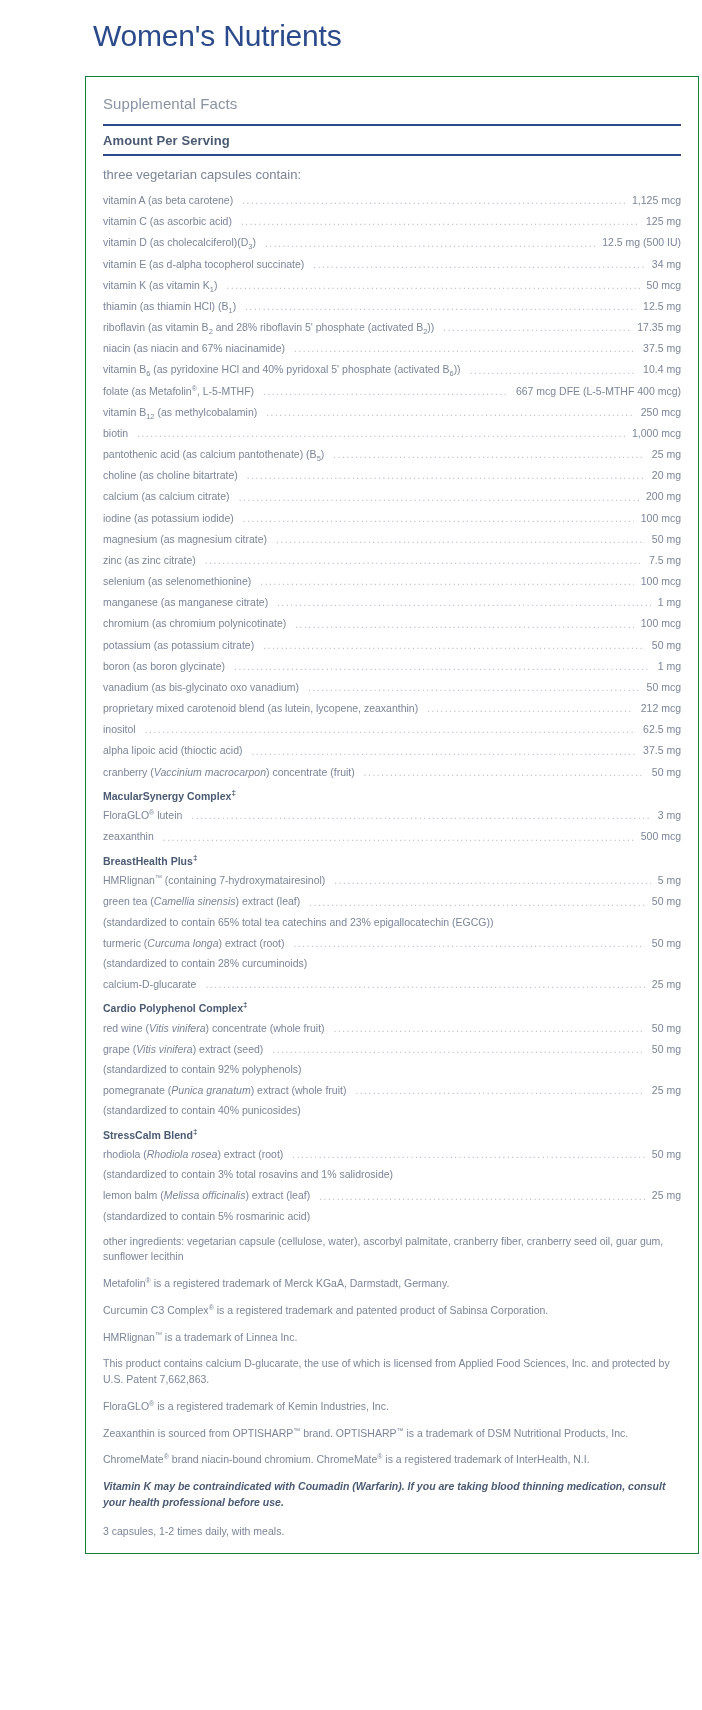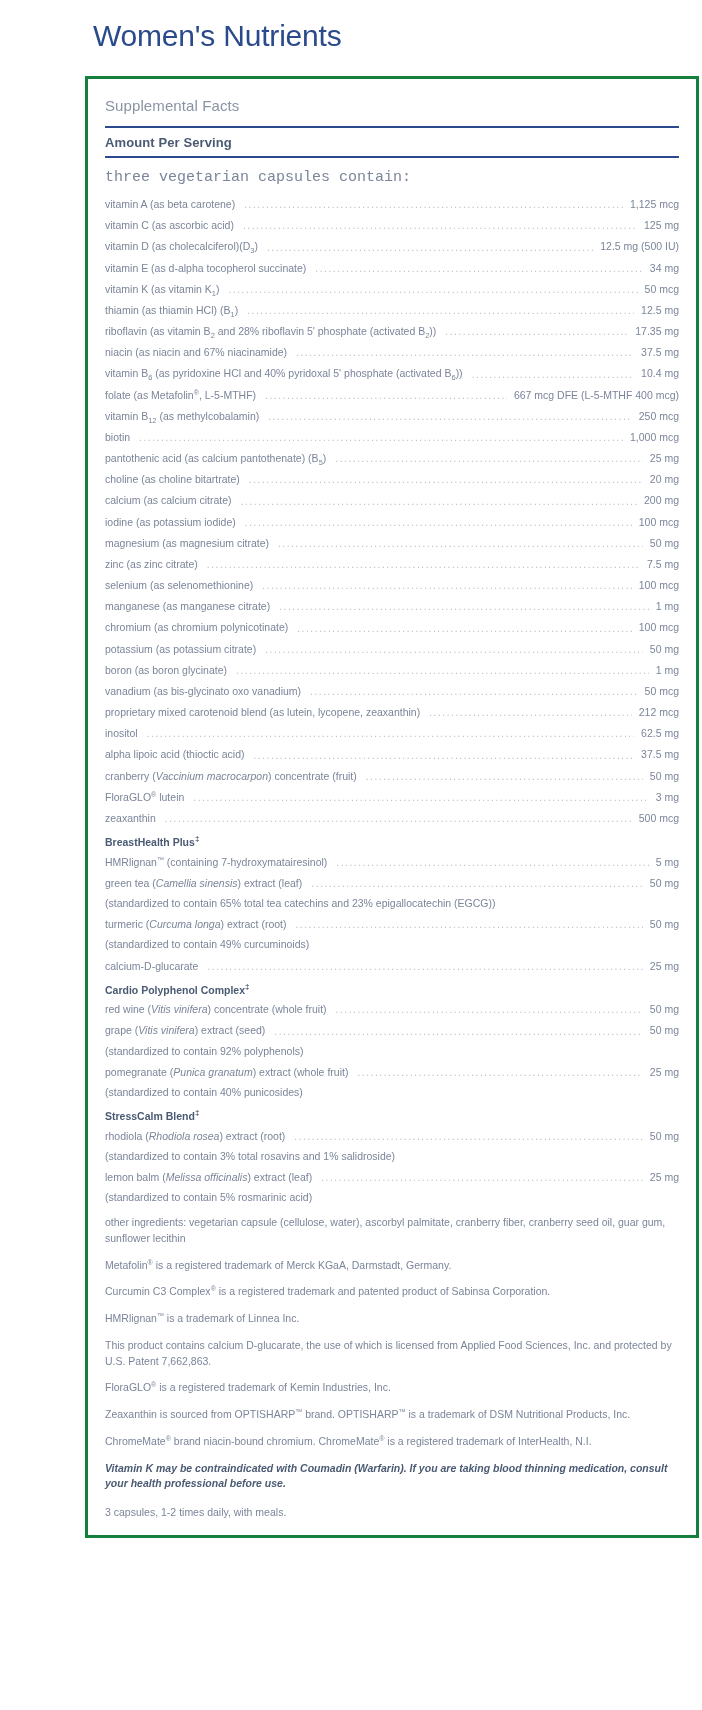--- a/index.html
+++ b/index.html
@@ -22,21 +22,21 @@
   .product-title {
     font-size: 30px;
     font-weight: 400;
     color: #2b4a8b;
     letter-spacing: -0.2px;
     margin: 18px 0 0 52px;
     line-height: 1.2;
   }
   .facts-panel {
     margin: 22px 44px 0 44px;
-    border: 3px solid #15803d;
+    border: 1px solid #15803d;
     box-sizing: border-box;
     padding: 16px 17px 14px 17px;
     background: #fff;
   }
   .panel-heading {
     font-size: 15px;
     font-weight: 400;
     color: #8a93a3;
     padding: 2px 0 12px 0;
     letter-spacing: 0.1px;
@@ -50,24 +50,23 @@
     font-weight: bold;
     color: #4a5a73;
     padding: 7px 0 6px 0;
     letter-spacing: 0.1px;
   }
   .rule-thin {
     border-top: 2px solid #2b4a8b;
     margin-bottom: 2px;
   }
   .intro-line {
-    font-size: 15px;
+    font-size: 13px;
     color: #7b8599;
     padding: 9px 0 4px 0;
-    font-family: Liberation Mono, monospace;
   }
   .row {
     display: flex;
     align-items: flex-end;
     font-size: 10.5px;
     color: #7b8599;
     padding: 7px 0 0 0;
     line-height: 1.35;
     gap: 7px;
   }
@@ -279,20 +278,21 @@
           <span class="amt">37.5 mg</span>
         </div>
         <div class="row">
           <span class="nm">cranberry (<i>Vaccinium macrocarpon</i>) concentrate (fruit)</span>
           <span class="dots">...............................................................................................................................................................</span>
           <span class="amt">50 mg</span>
         </div>
       </div>
 
     <div id="group-list">
+        <div class="group-head">MacularSynergy Complex<span class="dagger">‡</span></div>
         <div class="row">
           <span class="nm">FloraGLO<sup>®</sup> lutein</span>
           <span class="dots">...............................................................................................................................................................</span>
           <span class="amt">3 mg</span>
         </div>
         <div class="row">
           <span class="nm">zeaxanthin</span>
           <span class="dots">...............................................................................................................................................................</span>
           <span class="amt">500 mcg</span>
         </div>
@@ -306,21 +306,21 @@
           <span class="nm">green tea (<i>Camellia sinensis</i>) extract (leaf)</span>
           <span class="dots">...............................................................................................................................................................</span>
           <span class="amt">50 mg</span>
         </div>
         <div class="std-note">(standardized to contain 65% total tea catechins and 23% epigallocatechin (EGCG))</div>
         <div class="row">
           <span class="nm">turmeric (<i>Curcuma longa</i>) extract (root)</span>
           <span class="dots">...............................................................................................................................................................</span>
           <span class="amt">50 mg</span>
         </div>
-        <div class="std-note">(standardized to contain 49% curcuminoids)</div>
+        <div class="std-note">(standardized to contain 28% curcuminoids)</div>
         <div class="row">
           <span class="nm">calcium-D-glucarate</span>
           <span class="dots">...............................................................................................................................................................</span>
           <span class="amt">25 mg</span>
         </div>
         <div class="group-head">Cardio Polyphenol Complex<span class="dagger">‡</span></div>
         <div class="row">
           <span class="nm">red wine (<i>Vitis vinifera</i>) concentrate (whole fruit)</span>
           <span class="dots">...............................................................................................................................................................</span>
           <span class="amt">50 mg</span>

